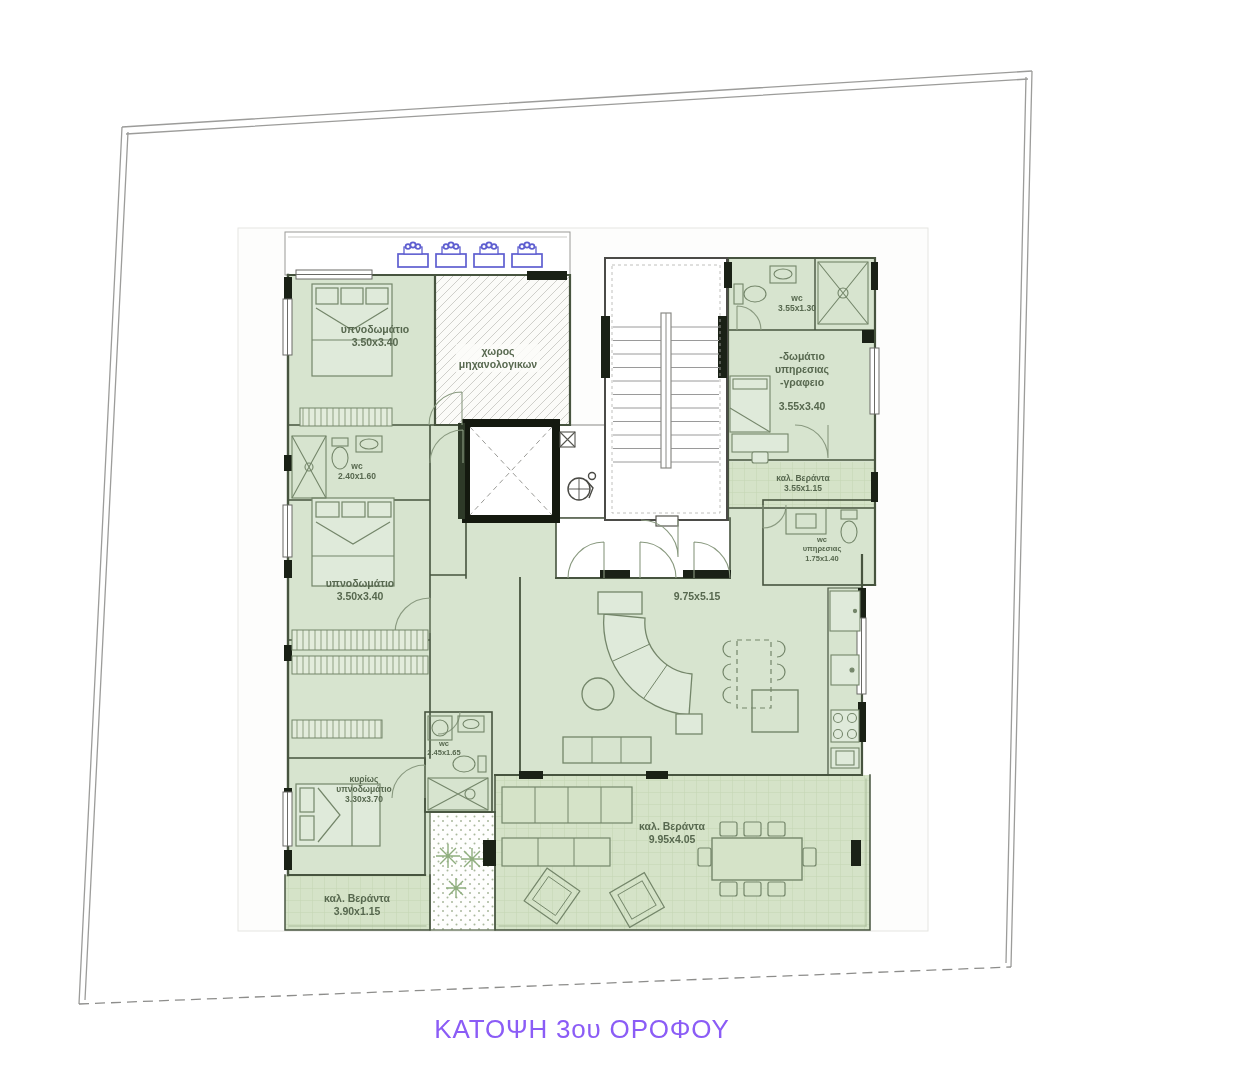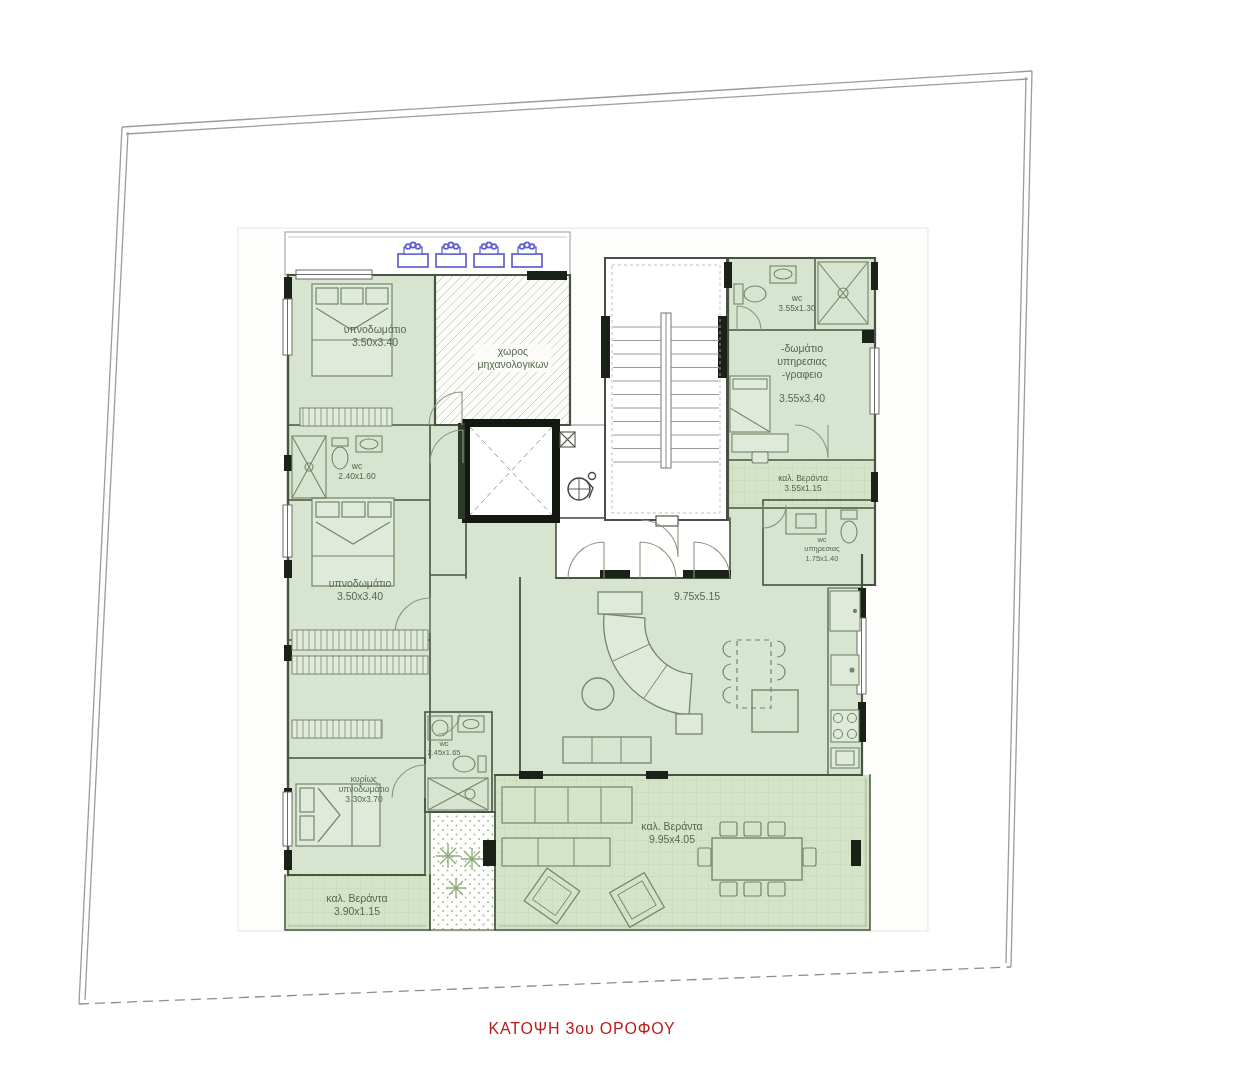--- a/index.html
+++ b/index.html
@@ -1,25 +1,25 @@
 <!DOCTYPE html>
 <html><head>
 <meta charset="utf-8">
 <style>
   html,body{margin:0;padding:0;background:#fff;}
   #stage{position:relative;width:1237px;height:1080px;background:#ffffff;overflow:hidden;
          font-family:"Liberation Sans",sans-serif;}
   #plan-svg{position:absolute;left:0;top:0;}
   .lbl{position:absolute;transform:translate(-50%,-50%);text-align:center;
-       color:#57684f;font-size:10.5px;line-height:1.22;white-space:nowrap;}
+       color:#57684f;font-size:10.5px;line-height:1.22;white-space:nowrap;font-weight:bold;}
   .lbl.small{font-size:8.5px;line-height:1.2;}
   .lbl.tiny{font-size:7.5px;line-height:1.25;}
-  .lbl.halo{background:rgba(252,252,249,0.85);padding:1px 3px;margin-left:15px;}
+  .lbl.halo{background:rgba(252,252,249,0.85);padding:1px 3px;}
   .title{position:absolute;left:582px;top:1029px;transform:translate(-50%,-50%);
-         font-size:16px;color:#b91c1c;letter-spacing:0.8px;white-space:nowrap;}
+         font-size:26px;color:#8b5cf6;letter-spacing:0.8px;white-space:nowrap;}
 </style>
 </head>
 <body>
 
 <div id="stage">
 
 <svg id="plan-svg" width="1237" height="1080" viewBox="0 0 1237 1080">
   <defs>
     <pattern id="hatch" width="9" height="9" patternUnits="userSpaceOnUse">
       <rect width="9" height="9" fill="#fbfbf8"></rect>
@@ -342,21 +342,21 @@
 <div class="lbl halo" style="left:498px;top:358px">
   <div>χωρος</div>
   <div>μηχανολογικων</div>
 </div>
 
 <div class="lbl small" style="left:797px;top:303px">
   <div>wc</div>
   <div>3.55x1.30</div>
 </div>
 
-<div class="lbl" style="left:802px;top:374px">
+<div class="lbl" style="left:802px;top:382px">
   <div>-δωμάτιο</div>
   <div>υπηρεσιας</div>
   <div>-γραφειο</div>
   <div style="margin-top:12px">3.55x3.40</div>
 </div>
 
 <div class="lbl small" style="left:803px;top:483px">
   <div>καλ. Βεράντα</div>
   <div>3.55x1.15</div>
 </div>

